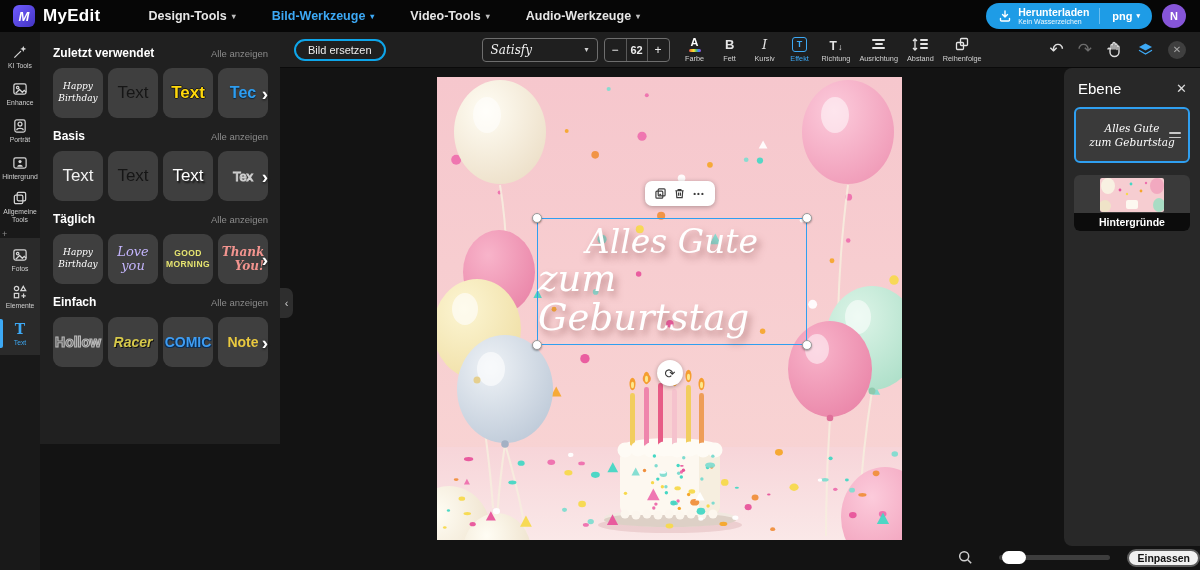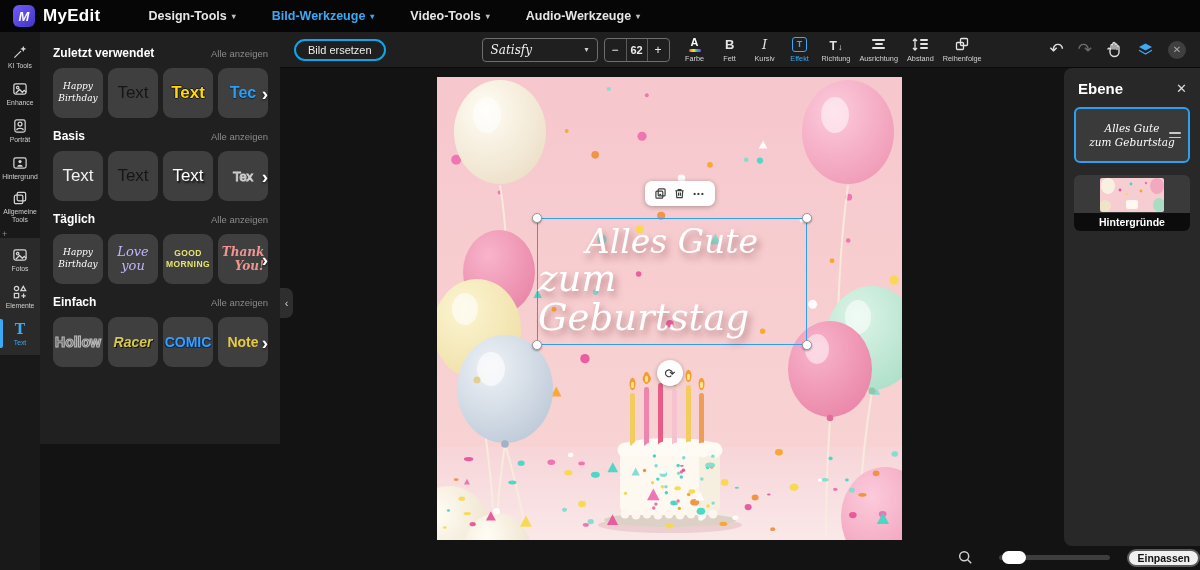--- a/index.html
+++ b/index.html
@@ -115,21 +115,21 @@
   #zoombar{position:absolute;left:940px;top:545px;width:260px;height:25px;display:flex;align-items:center;z-index:60;}
   .mag svg{width:15px;height:15px;stroke:#cfcfcf;fill:none;stroke-width:1.5;display:block;}
   .mag{margin-left:18px;}
   #slider-track{margin-left:26px;width:118px;height:5px;border-radius:3px;background:#3d3d3d;position:relative;cursor:pointer;}
   #slider-thumb{position:absolute;left:3px;top:-4px;width:24px;height:13px;border-radius:7px;background:#fff;cursor:grab;}
   #fit-btn{margin-left:17px;height:18px;border-radius:10px;background:#f0f0f0;border:2px solid #5a5a5a;color:#121212;font-size:10.5px;font-weight:700;display:flex;align-items:center;padding:0 8px;cursor:pointer;}
 
   
   #layers{position:absolute;left:1064px;top:68px;width:136px;height:478px;background:#282828;border-radius:8px 0 0 8px;z-index:55;}
   .layers-head{display:flex;align-items:center;justify-content:space-between;padding:12px 13px 10px 14px;}
-  .layers-title{color:#fff;font-size:15px;font-weight:700;}
+  .layers-title{color:#fff;font-size:15px;font-weight:400;}
   .layers-close{color:#dcdcdc;font-size:13px;cursor:pointer;line-height:1;}
   .layer{margin:0 10px;height:56px;border-radius:6px;background:#3a3a3a;position:relative;cursor:pointer;}
   .layer.selected{border:2px solid #2f9ff0;}
   .layer-text{position:absolute;inset:0;display:flex;flex-direction:column;align-items:center;justify-content:center;color:#fff;font-family:"DejaVu Serif",serif;font-style:italic;font-size:10.5px;line-height:1.35;}
   .layer-grip{position:absolute;right:7px;top:50%;transform:translateY(-50%);display:flex;flex-direction:column;gap:3px;cursor:grab;}
   .layer-grip i{display:block;width:12px;height:1.6px;background:#c9c9c9;border-radius:1px;}
   .layer-bg{margin-top:12px;overflow:hidden;}
   .layer-thumb{position:absolute;left:50%;top:3px;transform:translateX(-50%);width:64px;height:34px;border-radius:2px;overflow:hidden;}
   .layer-thumb svg{display:block;width:64px;height:34px;}
   .layer-caption{position:absolute;left:0;right:0;bottom:0;height:18px;background:#0c0c0c;display:flex;align-items:center;justify-content:center;color:#fff;font-size:10.5px;font-weight:700;}
@@ -152,20 +152,39 @@
         <span class="caret">▾</span>
       </div>
     <div class="nav-item">
         <span>Video-Tools</span>
         <span class="caret">▾</span>
       </div>
     <div class="nav-item">
         <span>Audio-Werkzeuge</span>
         <span class="caret">▾</span>
       </div>
+  </div>
+  <div class="top-right">
+    <div class="dl-btn">
+      <div class="dl-main">
+        <svg width="14" height="14" viewBox="0 0 14 14">
+            <path d="M7 2v6M4.5 5.5 7 8l2.5-2.5M2.5 9.5v1.5a1 1 0 0 0 1 1h7a1 1 0 0 0 1-1V9.5" stroke="#fff" stroke-width="1.4" fill="none" stroke-linecap="round" stroke-linejoin="round"></path>
+          </svg>
+        <div class="dl-text">
+          <span class="dl-label">Herunterladen</span>
+          <span class="dl-sub">Kein Wasserzeichen</span>
+        </div>
+      </div>
+      <div class="dl-div"></div>
+      <div class="dl-format">
+        <span>png</span>
+        <span class="caret">▾</span>
+      </div>
+    </div>
+    <div class="avatar">N</div>
   </div>
 </div>
 
 <div id="rail">
   <div class="rail-item" style="margin-top:6px;">
     <svg viewBox="0 0 17 17">
         <path d="M2.5 14.5 9.5 7.5"></path>
         <path d="M12 2l1 2.2 2.2 1-2.2 1-1 2.2-1-2.2-2.2-1 2.2-1z" fill="currentColor" stroke="none"></path>
       </svg>
     <span class="rail-label">KI Tools</span>

